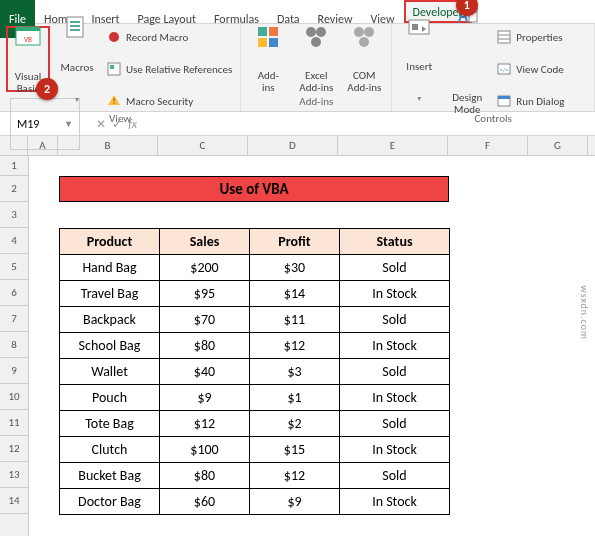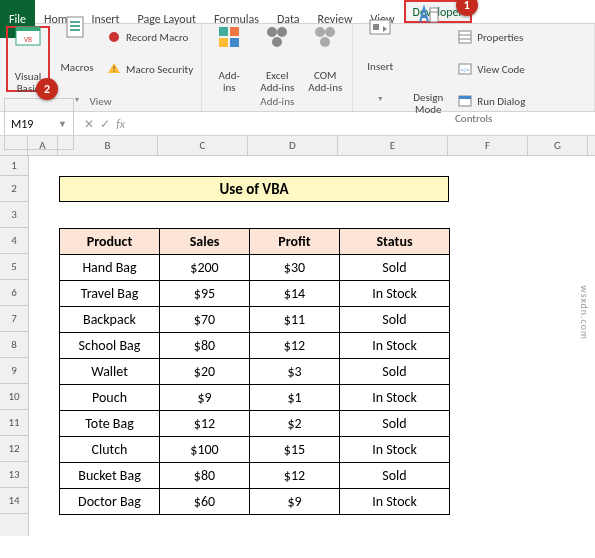--- a/index.html
+++ b/index.html
@@ -22,41 +22,41 @@
     .small-list { display: flex; flex-direction: column; gap: 14px; padding-top: 2px; }
     .small-btn { display: flex; align-items: center; gap: 4px; font-size: 11px; color: #444; cursor: pointer; padding: 1px 2px; }
     .small-icon { width: 16px; height: 16px; display: inline-flex; align-items: center; justify-content: center; }
     
     .badge { position: absolute; width: 22px; height: 22px; border-radius: 50%; background: #c42b1c; color: #fff; font-size: 12px; font-weight: bold; display: flex; align-items: center; justify-content: center; box-shadow: 0 1px 3px rgba(0,0,0,0.4); z-index: 10; }
     .badge.b1 { top: -8px; right: -8px; }
     .badge.b2 { bottom: -10px; right: -10px; }
     
     
     .formula-row { display: flex; align-items: center; border-bottom: 1px solid #d4d4d4; height: 24px; background: #fff; }
-    .name-box { width: 70px; border: 1px solid #ccc; margin: 2px 4px; padding: 18px 6px; font-size: 12px; display: flex; align-items: center; justify-content: space-between; }
+    .name-box { width: 70px; border: 1px solid #ccc; margin: 2px 10px; padding: 18px 6px; font-size: 12px; display: flex; align-items: center; justify-content: space-between; }
     .nb-dd { color: #888; font-size: 9px; }
     .fx-area { display: flex; align-items: center; gap: 6px; padding: 0 6px; color: #999; flex:1; }
     .fx-area span { font-size: 12px; }
     .fx-input { border:none; outline:none; font-size:12px; flex:1; }
     
     
     .col-headers { display: flex; border-bottom: 1px solid #ccc; background: #f0f0f0; height: 20px; }
     .corner { width: 28px; border-right: 1px solid #ccc; }
     .col-h { border-right: 1px solid #ccc; text-align: center; font-size: 11px; color: #555; display:flex; align-items:center; justify-content:center; }
     .col-A { width: 30px; } .col-B { width: 100px; } .col-C { width: 90px; } .col-D { width: 90px; } .col-E { width: 110px; } .col-F { width: 80px; } .col-G { width: 60px; }
     
     .sheet { display: flex; }
     .row-headers { display: flex; flex-direction: column; background: #f0f0f0; border-right: 1px solid #ccc; }
     .row-h { width: 28px; height: 26px; border-bottom: 1px solid #ccc; font-size: 11px; color:#555; display:flex; align-items:center; justify-content:center; }
     .row-h.r1 { height: 20px; }
     
     .cells { position: relative; }
     
     
-    .title-bar { position:absolute; left:30px; top:20px; width:390px; height:26px; background:#fef9c3; border:1px solid #000; display:flex; align-items:center; justify-content:center; font-weight:bold; font-size:15px; font-family: Calibri, sans-serif; }
+    .title-bar { position:absolute; left:30px; top:20px; width:390px; height:26px; background:#ef4444; border:1px solid #000; display:flex; align-items:center; justify-content:center; font-weight:bold; font-size:15px; font-family: Calibri, sans-serif; }
     
     .data-table { position:absolute; left:30px; top:72px; border-collapse: collapse; font-family: Calibri, sans-serif; }
     .data-table th, .data-table td { border:1px solid #000; text-align:center; height:26px; font-size:14px; }
     .data-table th { background:#fce4d6; font-weight:bold; }
     .data-table th.c-b, .data-table td.c-b { width:100px; }
     .data-table th.c-c, .data-table td.c-c { width:90px;text-align:center; }
     .data-table th.c-d, .data-table td.c-d { width:90px; }
     .data-table th.c-e, .data-table td.c-e { width:110px; }
     
     .watermark { position:absolute; right:4px; top: 340px; font-size:10px; color:#999; transform: rotate(90deg); transform-origin: right top; letter-spacing:1px; }
@@ -108,20 +108,29 @@
         <div style="font-size:8px;color:#888;">▾</div>
       </div>
       <div class="small-list">
         <div class="small-btn">
           <span class="small-icon">
               <svg width="14" height="14">
                 <circle cx="7" cy="7" r="5" fill="#c33"></circle>
               </svg>
             </span>
           <span>Record Macro</span>
+        </div>
+        <div class="small-btn">
+          <span class="small-icon">
+              <svg width="14" height="14">
+                <rect x="1" y="1" width="12" height="12" fill="#fff" stroke="#888"></rect>
+                <rect x="3" y="3" width="4" height="4" fill="#5a9"></rect>
+              </svg>
+            </span>
+          <span>Use Relative References</span>
         </div>
         <div class="small-btn">
           <span class="small-icon">
               <svg width="14" height="14">
                 <polygon points="7,1 13,11 1,11" fill="#fb3"></polygon>
                 <text x="7" y="10" font-size="8" text-anchor="middle" fill="#333">!</text>
               </svg>
             </span>
           <span>Macro Security</span>
         </div>
@@ -301,21 +310,21 @@
             <td class="c-e">Sold</td>
           </tr>
           <tr>
             <td class="c-b">School Bag</td>
             <td class="c-c">$80</td>
             <td class="c-d">$12</td>
             <td class="c-e">In Stock</td>
           </tr>
           <tr>
             <td class="c-b">Wallet</td>
-            <td class="c-c">$20</td>
+            <td class="c-c">$40</td>
             <td class="c-d">$3</td>
             <td class="c-e">Sold</td>
           </tr>
           <tr>
             <td class="c-b">Pouch</td>
             <td class="c-c">$9</td>
             <td class="c-d">$1</td>
             <td class="c-e">In Stock</td>
           </tr>
           <tr>

